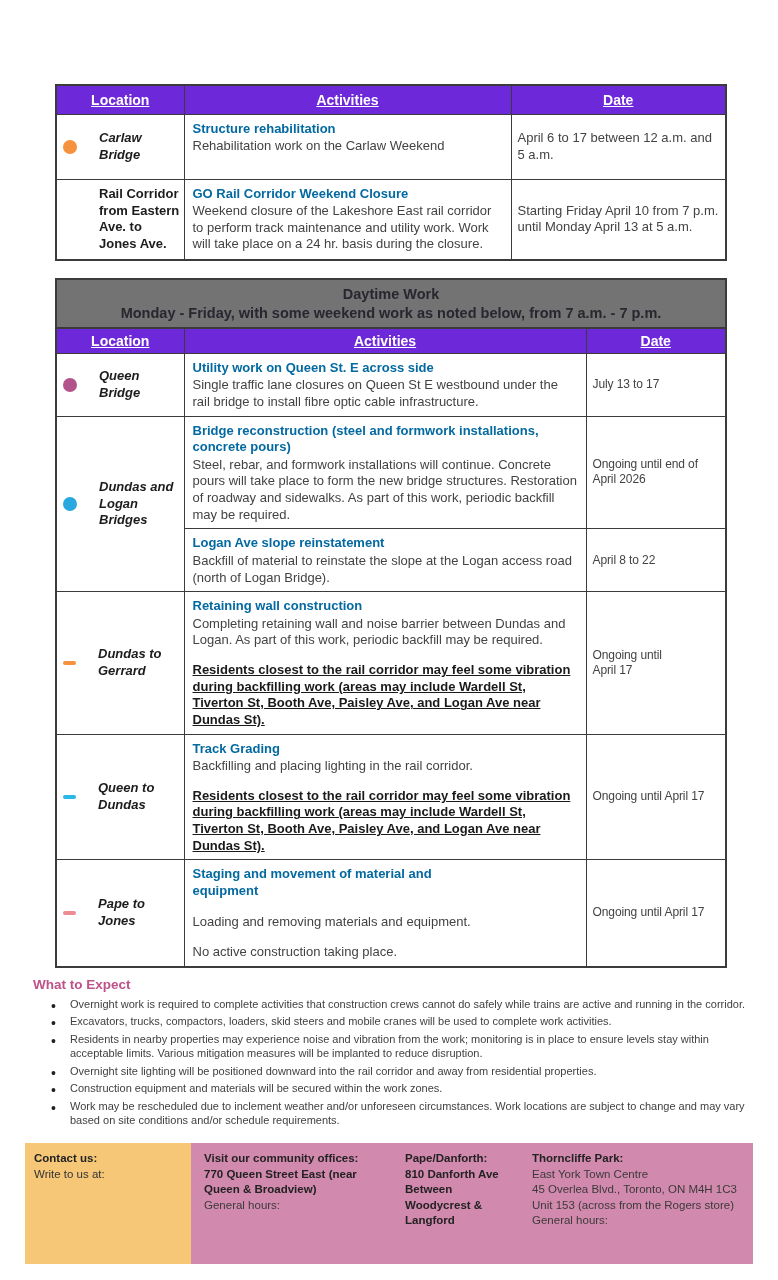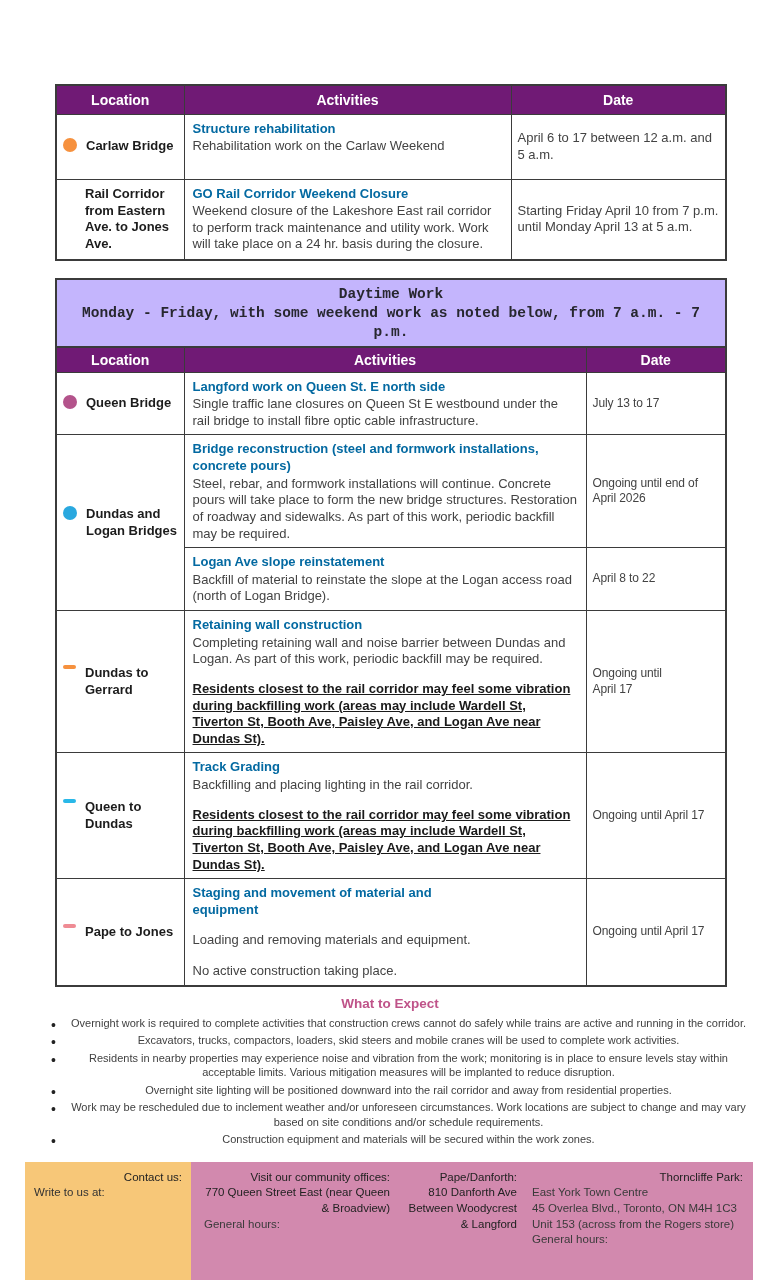--- a/index.html
+++ b/index.html
@@ -20,34 +20,35 @@
     border: 2px solid #3b3b3b;
     border-bottom: none;
     background: #2e5597;
     color: #ffffff;
     font-weight: bold;
     font-size: 14.5px;
     text-align: center;
     padding: 5px 6px 4px;
     line-height: 1.3;
   }
-  .tbl-title.yellow { background: #c4b5fd; color: #27272f; font-family: Liberation Mono, monospace; }
+  .tbl-title.yellow { background: #737373; color: #27272f; }
   table { width: 100%; border-collapse: collapse; table-layout: fixed; border: 2px solid #3b3b3b; }
   th, td { border: 1px solid #3b3b3b; }
   th {
-    background: #701a75;
+    background: #6d28d9;
     color: #ffffff;
     font-size: 14px;
     font-weight: bold;
     padding: 4px 2px;
+    text-decoration: underline;
   }
   td { font-size: 13px; vertical-align: middle; line-height: 1.28; }
   td.loc { padding: 4px 4px 4px 6px; font-weight: bold; color: #1c1c1c; }
-  td.loc.no-icon { padding-left: 28px; }
-  .loc-inner { display: flex; align-items: flex-start; gap: 9px; }
+  td.loc.no-icon { padding-left: 42px; }
+  .loc-inner { display: flex; align-items: center; gap: 22px; font-style: italic; }
   td.act { vertical-align: top; padding: 6px 8px 5px; }
   .act-title { font-weight: bold; color: #0369a1; white-space: pre-line; }
   .act-body { margin-top: 1px; color: #434343; }
   .act-body.spaced { margin-top: 14px; }
   .act-warning {
     display: block;
     margin-top: 13px;
     font-weight: bold;
     color: #1a1a1a;
     text-decoration: underline;
@@ -60,21 +61,21 @@
   .icon { display: inline-block; flex: 0 0 auto; }
   .circle { width: 14px; height: 14px; border-radius: 50%; }
   .dash { width: 13px; height: 4px; border-radius: 2px; }
   .c-orange { background: #f6913e; }
   .c-magenta { background: #b3538b; }
   .c-blue { background: #29a8df; }
   .c-lblue { background: #29b8e8; }
   .c-salmon { background: #ef8b94; }
 
   
-  .wte { margin: 9px 0 0 33px; width: 714px; text-align: center; }
+  .wte { margin: 9px 0 0 33px; width: 714px; }
   .wte-heading { color: #bf5389; font-weight: bold; font-size: 13.5px; }
   .wte ul { list-style: none; margin-top: 5px; padding-left: 37px; }
   .wte li {
     position: relative;
     font-size: 11px;
     line-height: 1.32;
     margin-bottom: 3px;
     color: #414141;
   }
   .wte li::before { content: "\2022"; position: absolute; left: -19px; font-size: 14px; color: #222; }
@@ -95,21 +96,21 @@
     padding: 8px 10px 8px 13px;
     display: flex;
     gap: 15px;
     font-size: 11.5px;
     line-height: 1.36;
     color: #3a3a3a;
   }
   .off-col1 { width: 186px; }
   .off-col2 { width: 112px; }
   .off-col3 { flex: 1; }
-  .b { font-weight: normal; color: #222222; text-align: right; }
+  .b { font-weight: bold; color: #222222; }
   .lnk { text-decoration: underline; color: #333333; }
 </style>
 </head>
 <body>
 
 <div class="content">
 
   <div class="tbl-wrap">
     <table class="t1">
       <colgroup>
@@ -169,21 +170,21 @@
       </tr>
 
       <tr style="height:56px">
         <td class="loc">
           <div class="loc-inner">
             <span class="icon circle c-magenta"></span>
             <span>Queen Bridge</span>
           </div>
         </td>
         <td class="act">
-          <div class="act-title">Langford work on Queen St. E north side</div>
+          <div class="act-title">Utility work on Queen St. E across side</div>
           <div class="act-body">Single traffic lane closures on Queen St E westbound under the rail bridge to install fibre optic cable infrastructure.</div>
         </td>
         <td class="date">July 13 to 17</td>
       </tr>
 
       <tr style="height:106px">
         <td class="loc" rowspan="2">
           <div class="loc-inner">
             <span class="icon circle c-blue"></span>
             <span>Dundas and Logan Bridges</span>
@@ -253,22 +254,22 @@
       </table>
   </div>
 
   <div class="wte">
     <div class="wte-heading">What to Expect</div>
     <ul>
       <li>Overnight work is required to complete activities that construction crews cannot do safely while trains are active and running in the corridor.</li>
       <li>Excavators, trucks, compactors, loaders, skid steers and mobile cranes will be used to complete work activities.</li>
       <li>Residents in nearby properties may experience noise and vibration from the work; monitoring is in place to ensure levels stay within acceptable limits. Various mitigation measures will be implanted to reduce disruption.</li>
       <li>Overnight site lighting will be positioned downward into the rail corridor and away from residential properties.</li>
+      <li>Construction equipment and materials will be secured within the work zones.</li>
       <li>Work may be rescheduled due to inclement weather and/or unforeseen circumstances. Work locations are subject to change and may vary based on site conditions and/or schedule requirements.</li>
-      <li>Construction equipment and materials will be secured within the work zones.</li>
     </ul>
   </div>
 
   <div class="footer">
     <div class="box-contact">
       <div class="b">Contact us:</div>
       <div>Write to us at:</div>
 
     </div>
 

